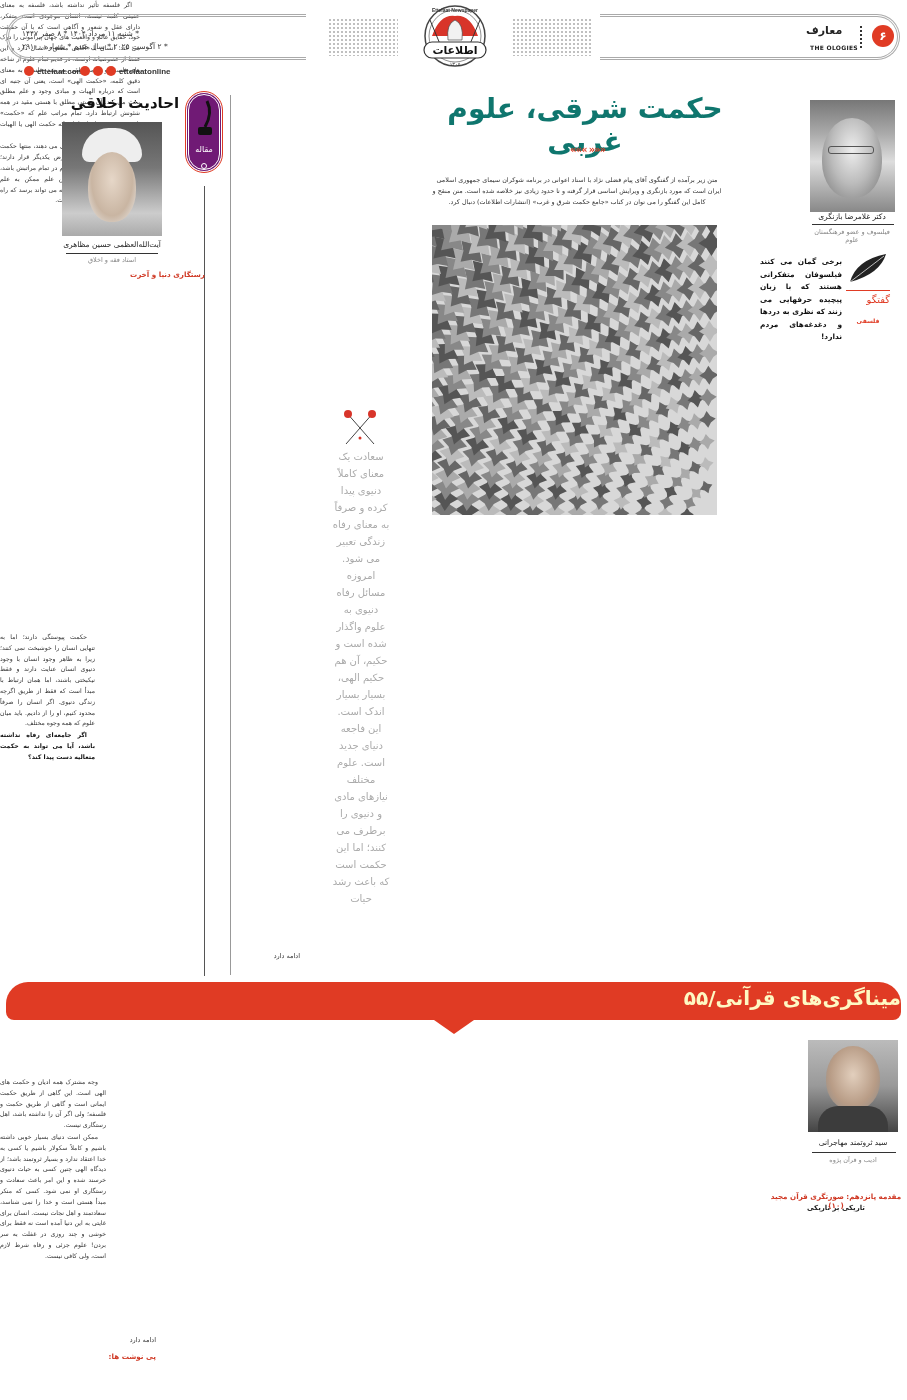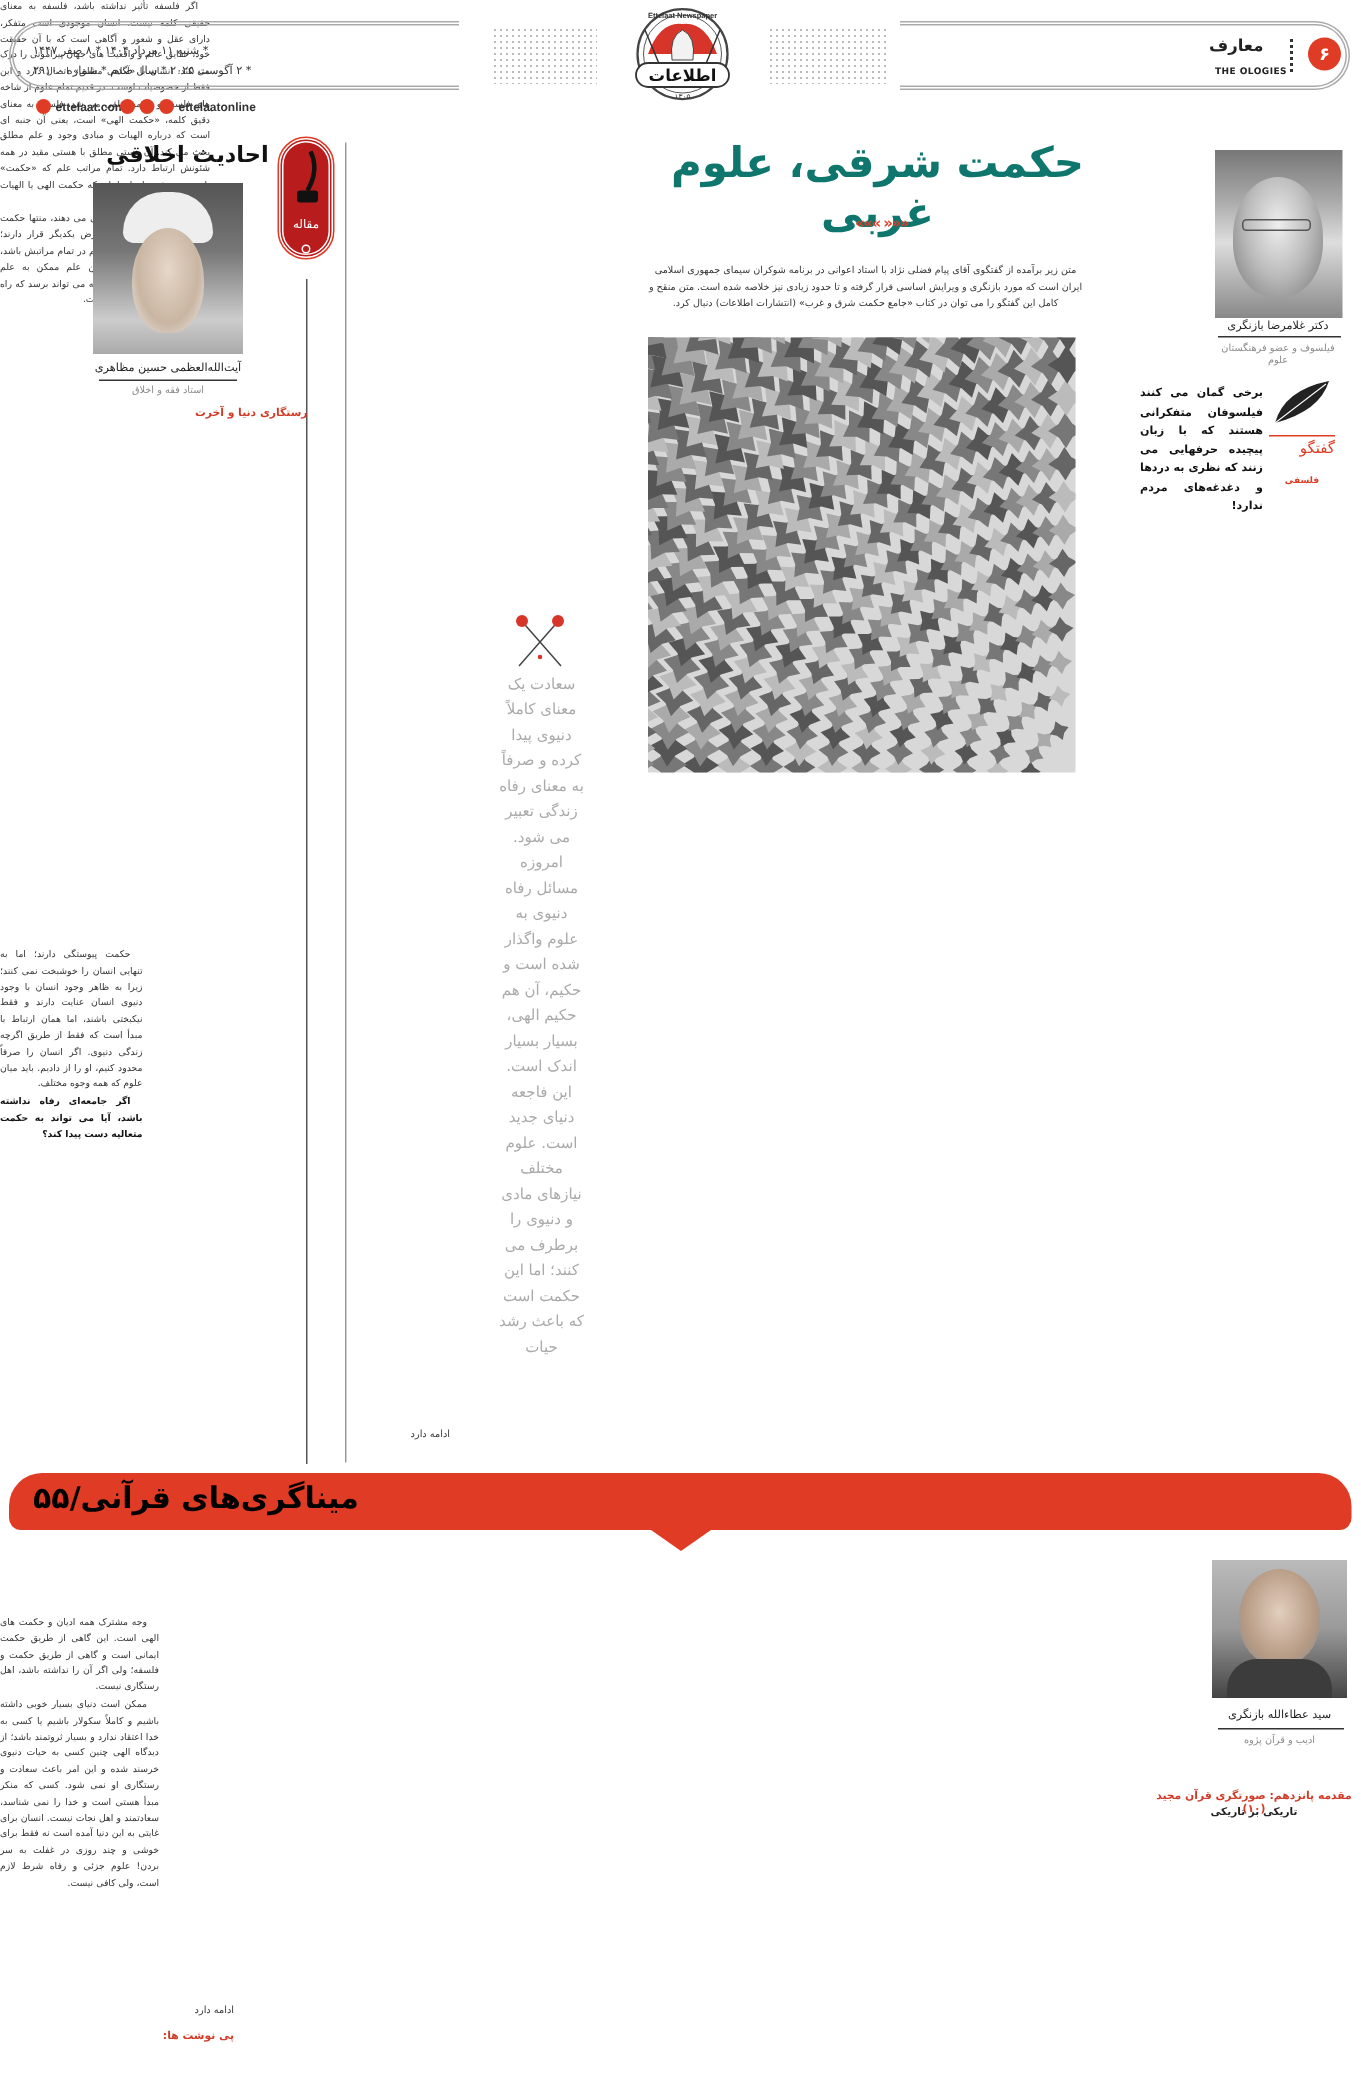--- a/index.html
+++ b/index.html
@@ -30,22 +30,22 @@
 .hrule{position:absolute;height:1px;background:#999}
 .portrait{position:absolute;background:linear-gradient(180deg,#777 0%,#aaa 30%,#ddd 55%,#888 100%);overflow:hidden}
 .face{position:absolute;border-radius:50% 50% 45% 45%;background:radial-gradient(ellipse at 50% 40%,#eee 0%,#bbb 50%,#777 100%)}
 .caption{position:absolute;text-align:center;direction:rtl;font-size:7.5px;color:#222}
 .subcap{position:absolute;text-align:center;direction:rtl;font-size:6.5px;color:#888}
 .quote{position:absolute;font-size:10px;line-height:17px;color:#aaa;text-align:center;direction:rtl}
 .pull{position:absolute;font-size:7.4px;line-height:12.5px;font-weight:bold;direction:rtl;text-align:justify;color:#111}
 
 .banner{position:absolute;left:6px;top:982px;width:895px;height:38px;background:#e03b24;border-radius:22px 22px 8px 8px}
 .banner:after{content:"";position:absolute;left:428px;bottom:-14px;border-left:20px solid transparent;border-right:20px solid transparent;border-top:14px solid #e03b24}
-.banner-title{position:absolute;left:16px;right:0;top:4px;text-align:left;color:#000000;font-size:20px;font-weight:bold;direction:rtl}
-.maqale{position:absolute;left:186px;top:92px;width:36px;height:80px;border-radius:18px;background:#b91c1c;border:3px double #fff;outline:1px solid #e03b24}
+.banner-title{position:absolute;left:0;right:0;top:4px;text-align:right;color:#fef9c3;font-size:20px;font-weight:bold;direction:rtl}
+.maqale{position:absolute;left:186px;top:92px;width:36px;height:80px;border-radius:18px;background:#701a75;border:3px double #fff;outline:1px solid #e03b24}
 .red-head{color:#d03a26;font-weight:bold;font-size:7.2px;direction:rtl}
 </style>
 </head>
 <body>
 
 <div class="hdr-band hdr-left"></div>
 <div class="hdr-band hdr-right"></div>
 <div class="dots" style="left:328px;width:70px"></div>
 <div class="dots" style="left:512px;width:80px"></div>
 
@@ -522,21 +522,21 @@
 <div class="abs red-head" style="left:80px;top:270px;width:125px;text-align:right">رستگاری دنیا و آخرت</div>
 
 <div class="banner">
   <div class="banner-title">مینا‌گری‌های قرآنی/۵۵</div>
 </div>
 
 <div class="portrait" style="left:808px;top:1040px;width:90px;height:92px;background:linear-gradient(180deg,#bbb,#999 50%,#444)">
   <div class="face" style="left:18px;top:6px;width:54px;height:64px;background:radial-gradient(ellipse at 50% 45%,#e2cfbd,#b89c86 60%,#888 100%)"></div>
   <div class="abs" style="left:10px;top:66px;width:70px;height:26px;background:#3c3c3c;border-radius:20px 20px 0 0"></div>
 </div>
-<div class="caption" style="left:806px;top:1138px;width:94px">سید عطاءالله بازنگری</div>
+<div class="caption" style="left:806px;top:1138px;width:94px">سید ثروتمند مهاجرانی</div>
 <div class="hrule" style="left:812px;top:1152px;width:84px;background:#333"></div>
 <div class="subcap" style="left:806px;top:1156px;width:94px">ادیب و قرآن پژوه</div>
 
 <div class="abs red-head" style="left:770px;top:1192px;width:132px;text-align:center">مقدمه پانزدهم: صورتگری قرآن مجید (۱۰)</div>
 <div class="abs rtl" style="left:770px;top:1204px;width:132px;text-align:center;font-size:7px;font-weight:bold">تاریکی بر تاریکی</div>
 
 <div class="abs rtl" style="left:90px;top:1336px;width:66px;font-size:6.5px;color:#333">ادامه دارد</div>
 <div class="abs red-head" style="left:90px;top:1352px;width:66px;">پی نوشت ها:</div>
 
 </body></html>

